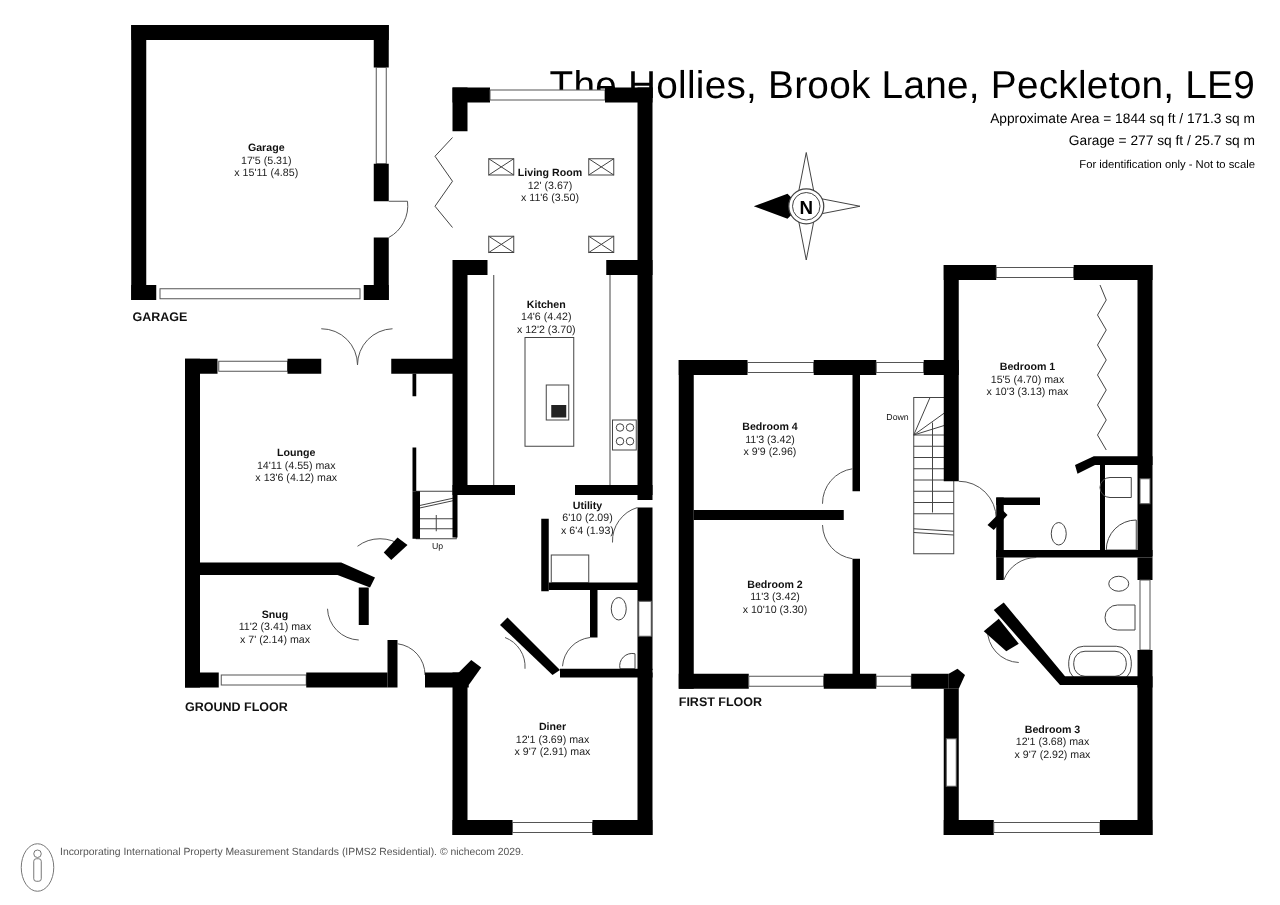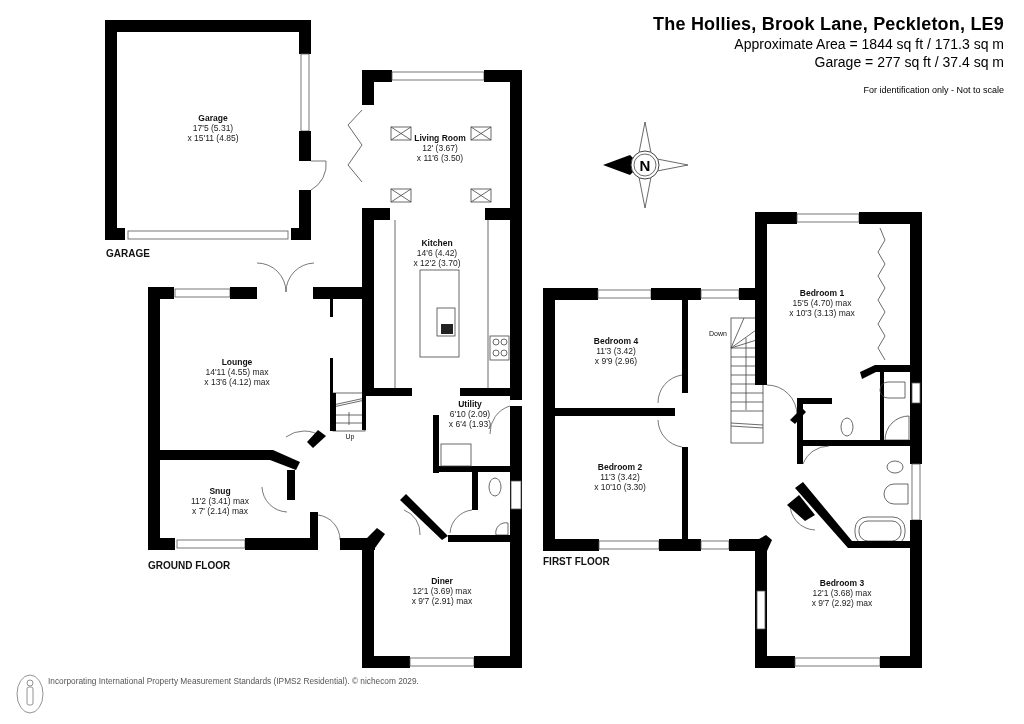--- a/index.html
+++ b/index.html
@@ -8,33 +8,33 @@
   svg { position: absolute; left: 0; top: 0; }
   .wall { fill: #000; }
   .win { fill: #fff; stroke: #555; stroke-width: 0.8; }
   .thin { fill: none; stroke: #444; stroke-width: 0.8; }
   .door { fill: none; stroke: #555; stroke-width: 0.8; }
   .rname { font-family: "Liberation Sans", sans-serif; font-weight: bold; font-size: 8.5px; fill: #111; text-anchor: middle; }
   .rdim { font-family: "Liberation Sans", sans-serif; font-size: 8.5px; fill: #222; text-anchor: middle; }
   .flabel { font-family: "Liberation Sans", sans-serif; font-weight: bold; font-size: 10px; fill: #111; }
   .small { font-family: "Liberation Sans", sans-serif; font-size: 7px; fill: #111; text-anchor: middle; }
   .header { position: absolute; right: 20px; top: 14px; text-align: right; }
-  .title { font-size: 18px; font-weight: bold; letter-spacing: 0.2px; }
-  .area { font-size: 14px; line-height: 18px; }
-  .note { font-size: 9px; margin-top: 14px; }
+  .title { font-size: 31px; font-weight: normal; letter-spacing: 0.2px; margin-top: 36px; }
+  .area { font-size: 11px; line-height: 18px; }
+  .note { font-size: 9px; margin-top: 4px; }
   .footer { position: absolute; left: 48px; top: 676px; font-size: 8.3px; color: #555; line-height: 11px; }
   .footer-icon { position: absolute; left: 16px; top: 674px; }
 </style>
 </head>
 <body>
 
 <div class="header">
   <div class="title">The Hollies, Brook Lane, Peckleton, LE9</div>
   <div class="area">Approximate Area = 1844 sq ft / 171.3 sq m</div>
-  <div class="area">Garage = 277 sq ft / 37.4 sq m</div>
+  <div class="area">Garage = 277 sq ft / 25.7 sq m</div>
   <div class="note">For identification only - Not to scale</div>
 </div>
 
 <svg width="1024" height="724" viewBox="0 0 1024 724">
 
   <g>
     <rect class="wall" x="105" y="20" width="12" height="220"></rect>
     <rect class="wall" x="105" y="20" width="206" height="12"></rect>
     <rect class="wall" x="299" y="20" width="12" height="34"></rect>
     <rect class="win" x="301" y="54" width="8" height="77"></rect>

